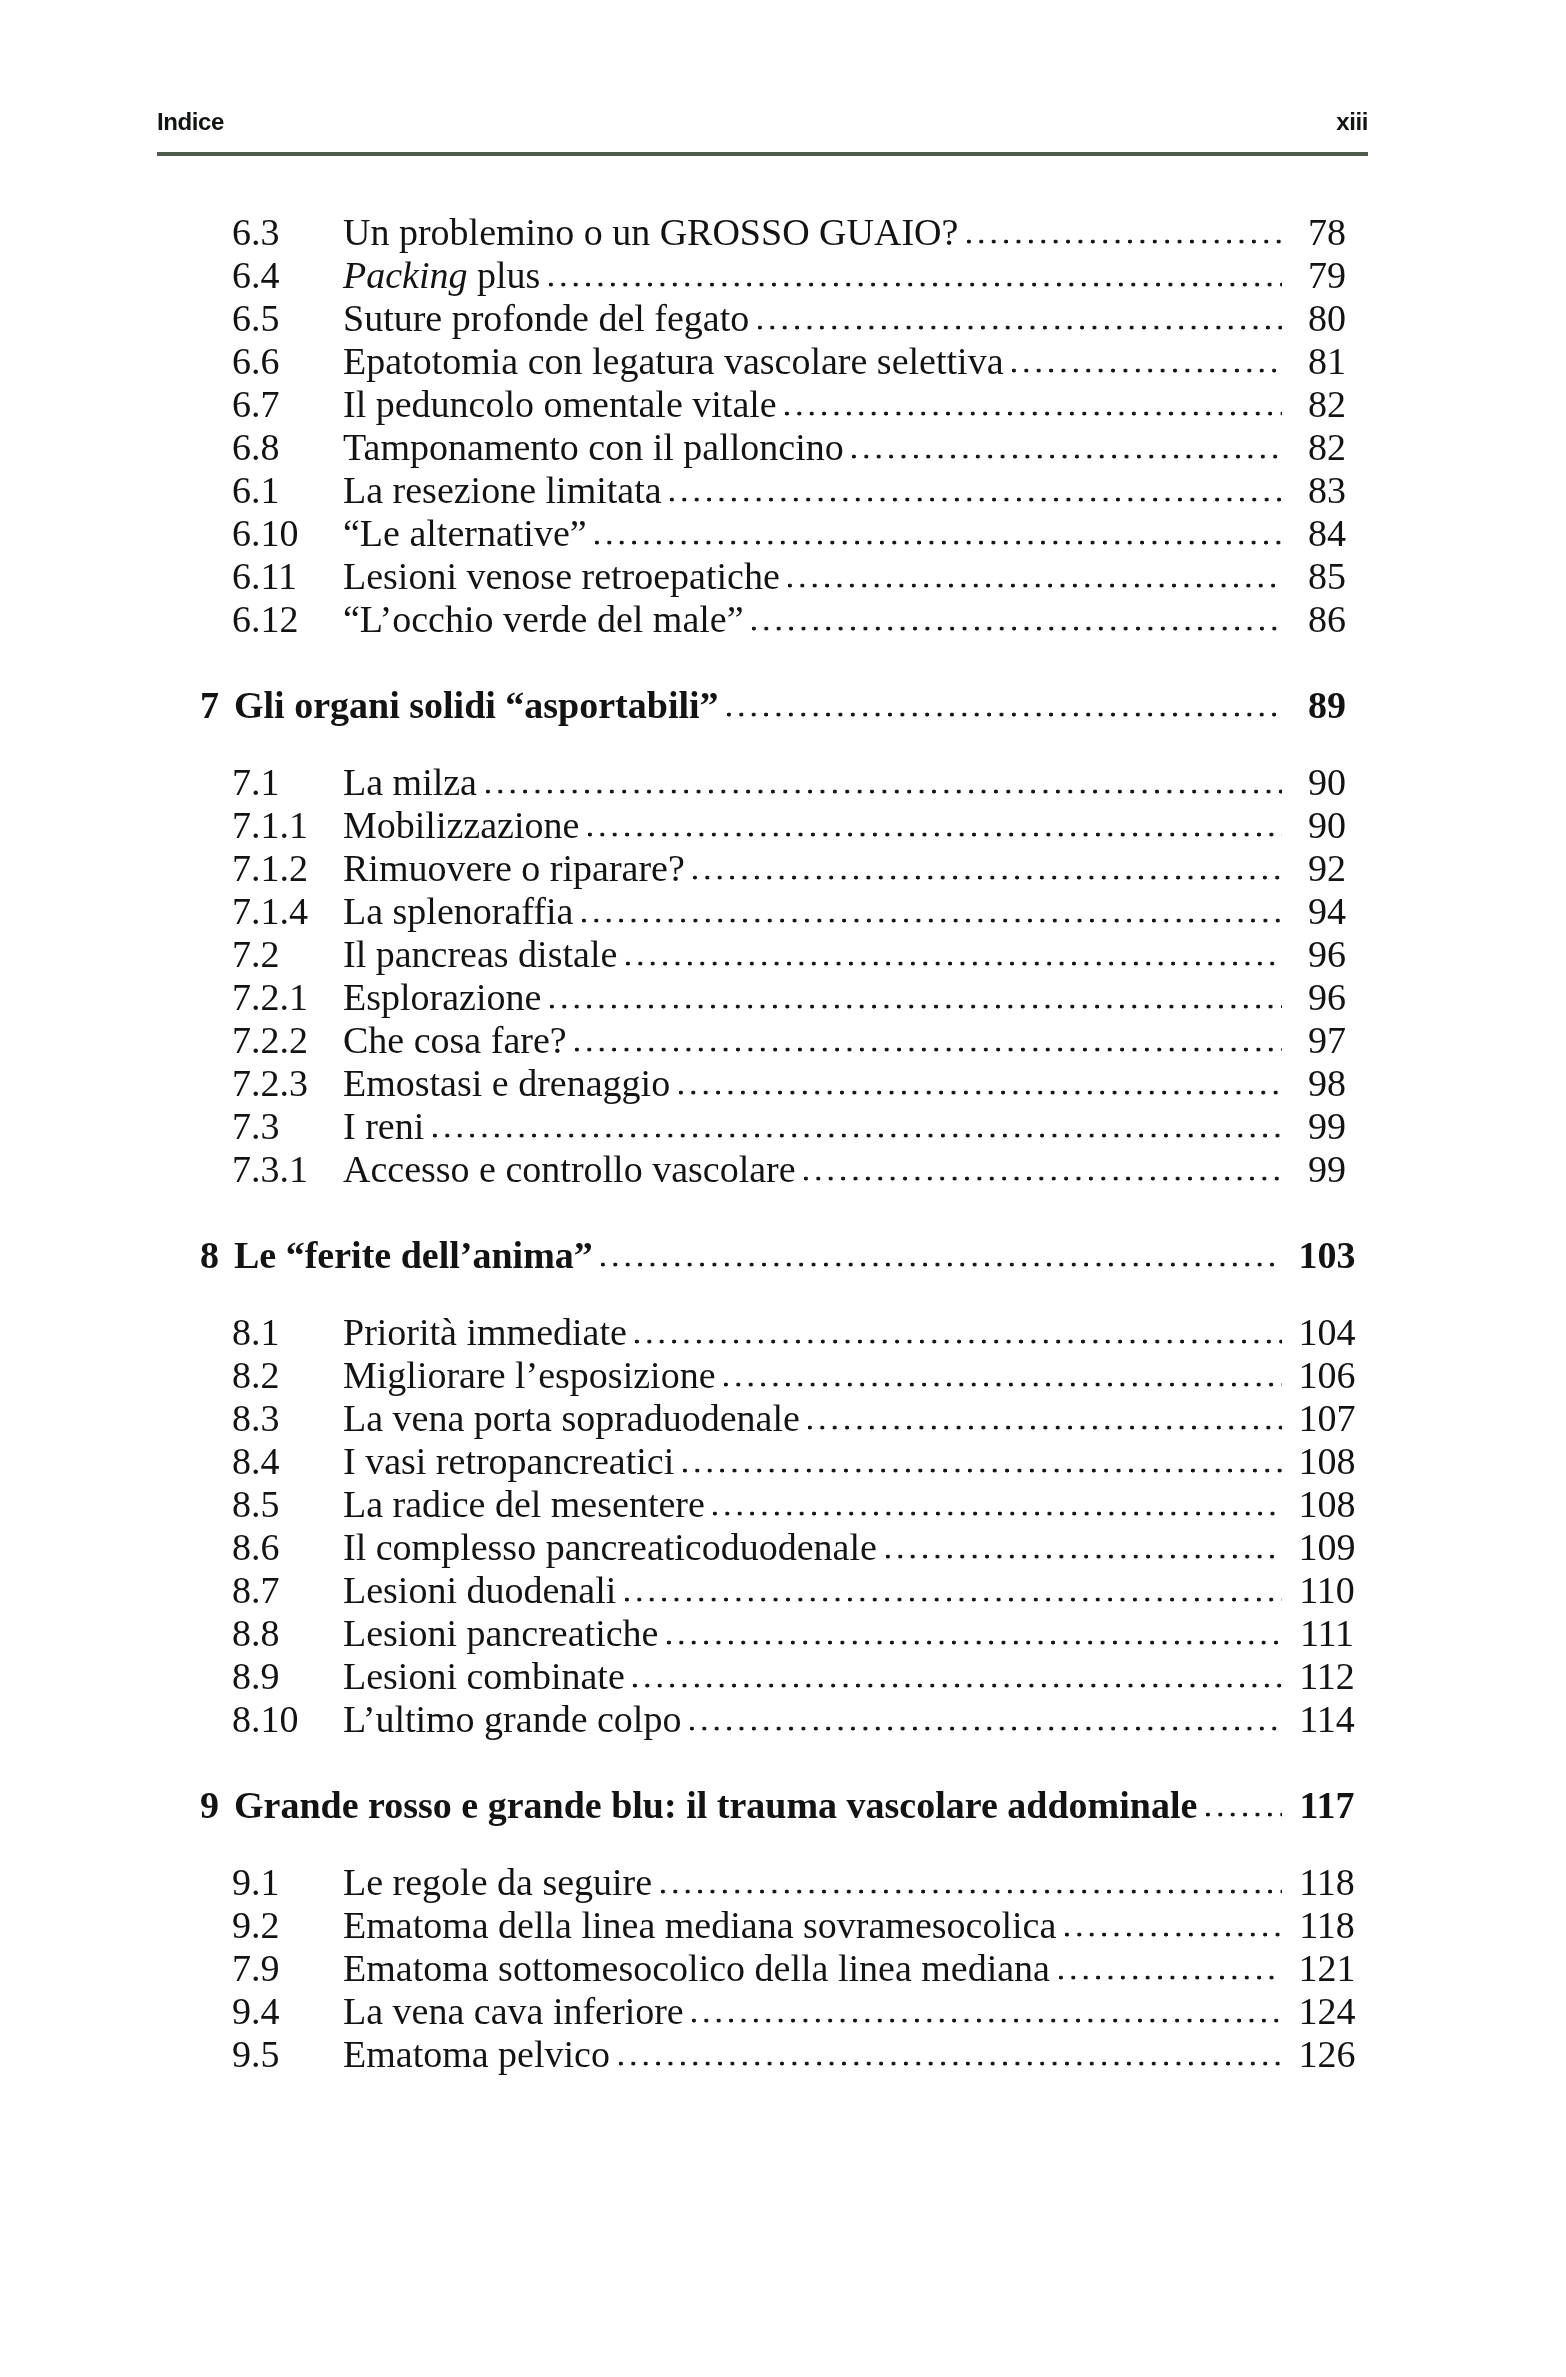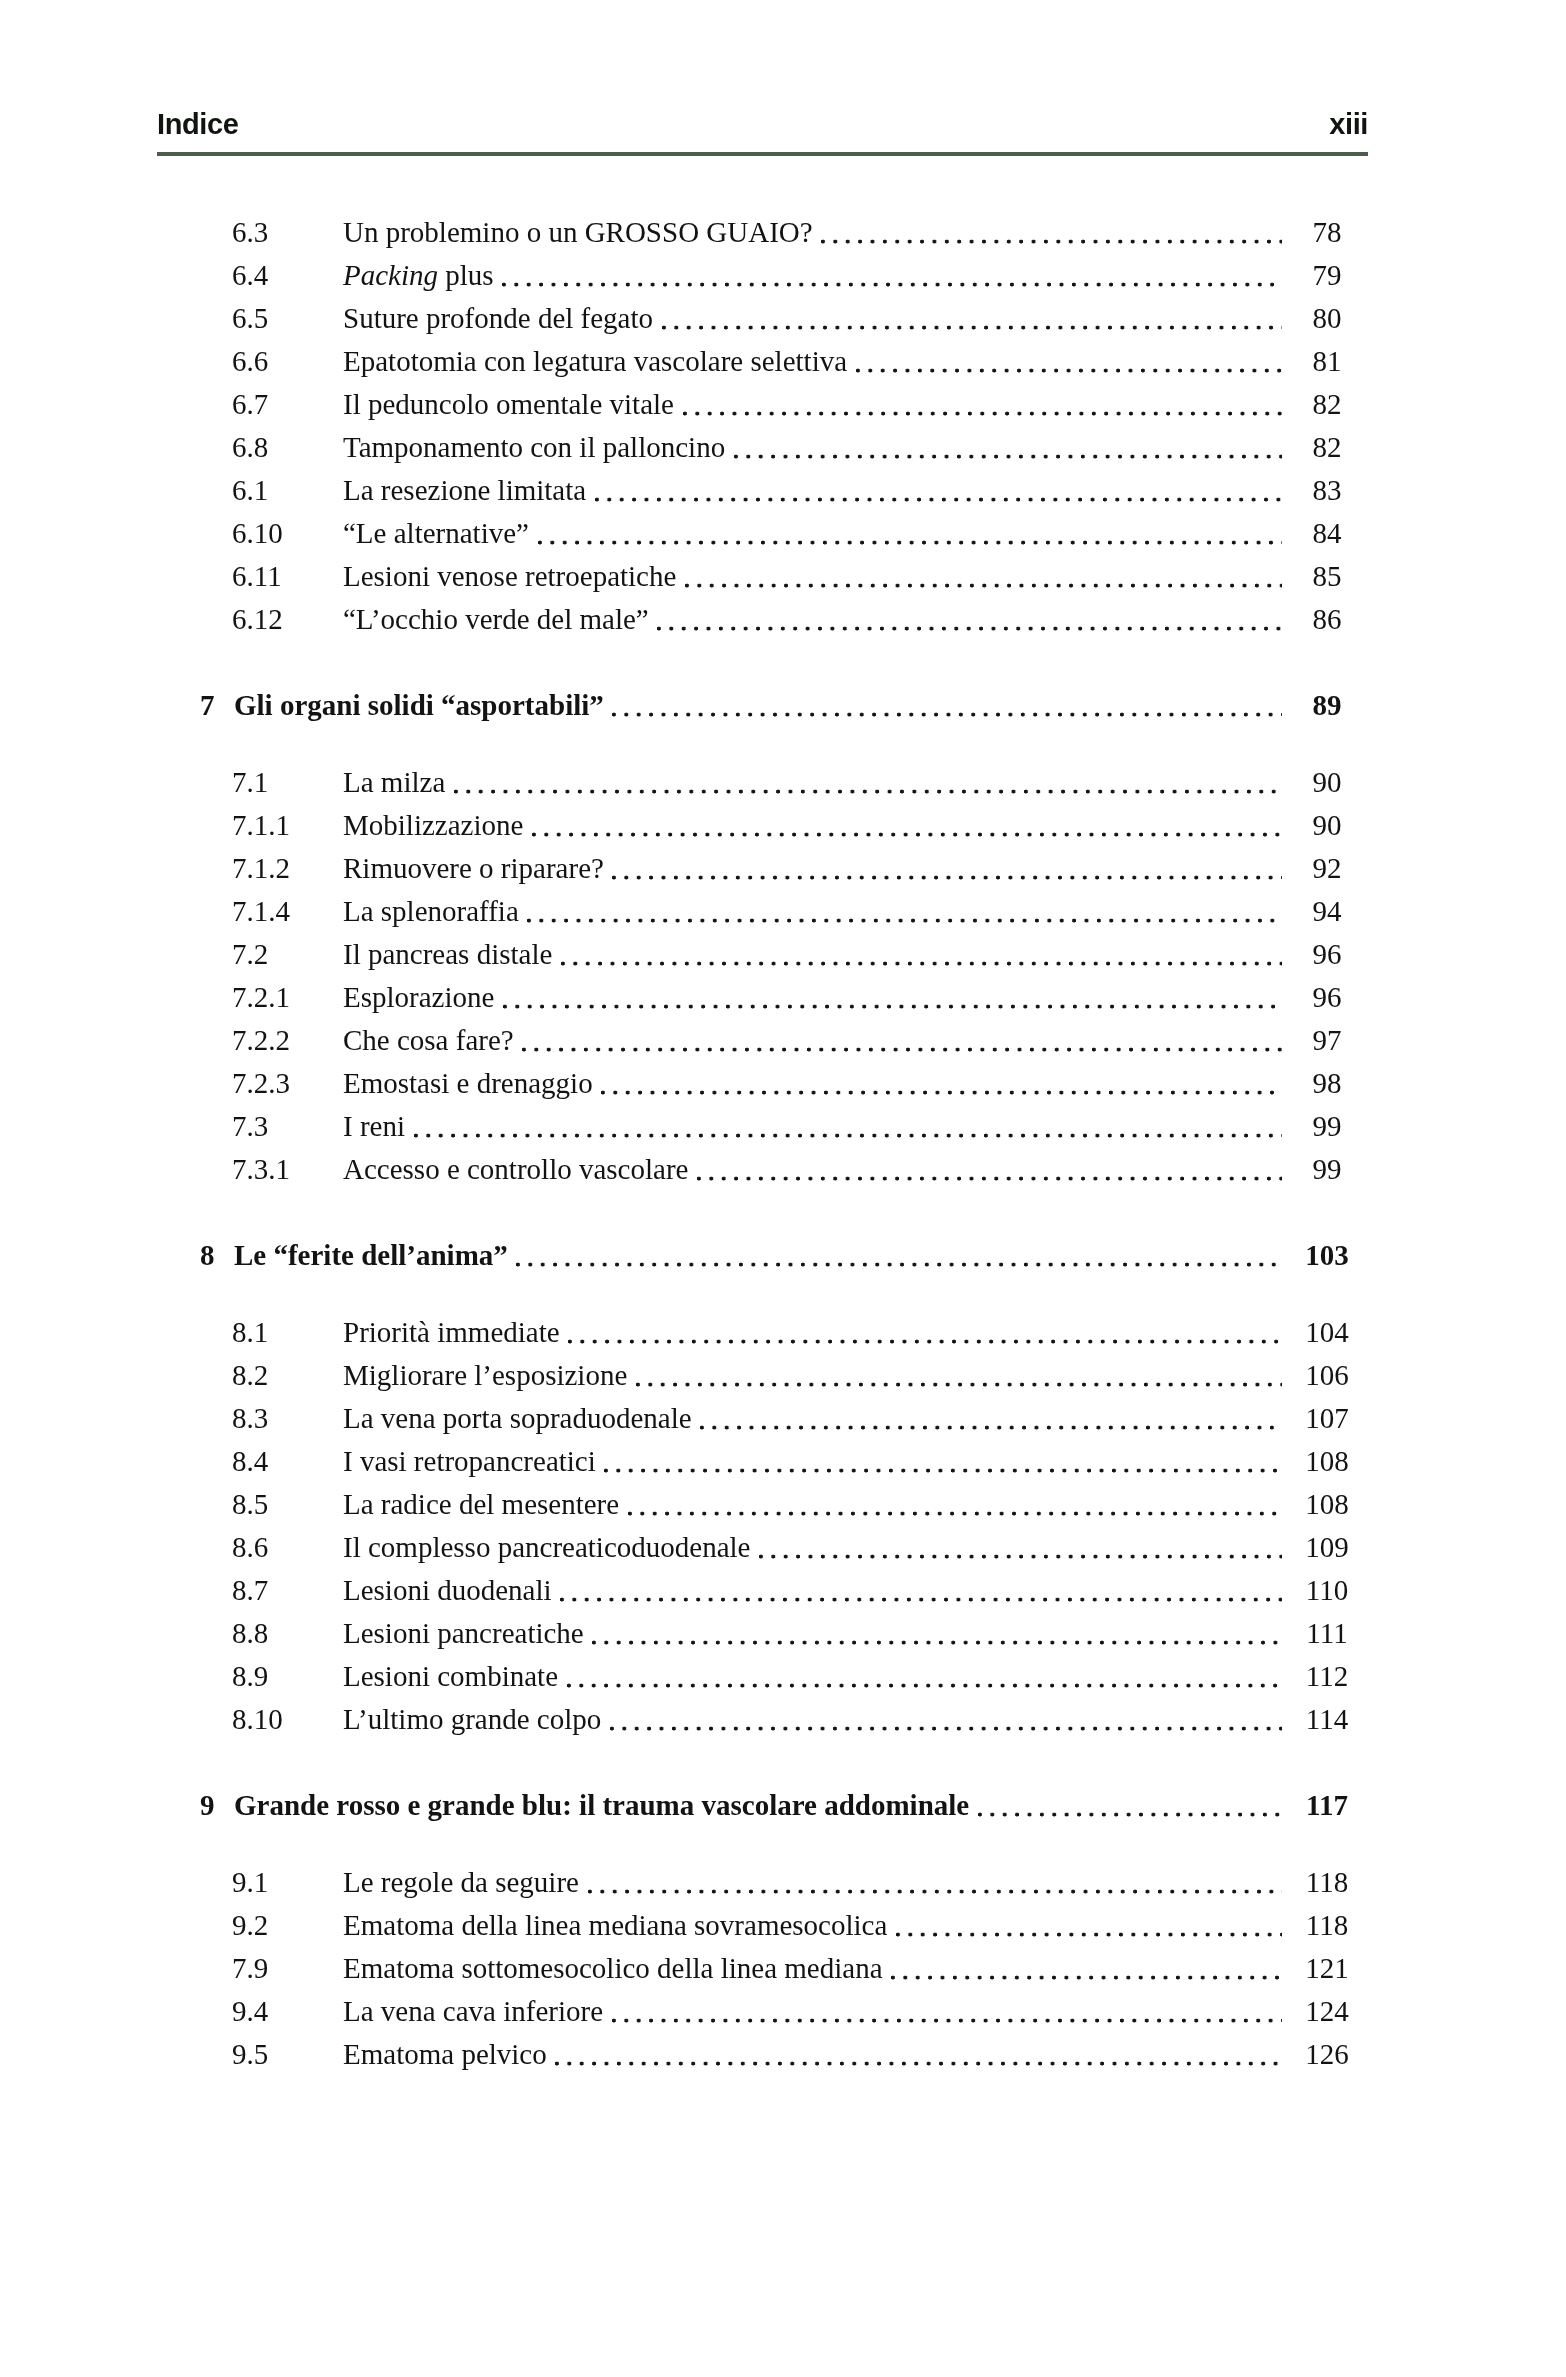--- a/index.html
+++ b/index.html
@@ -9,29 +9,29 @@
     font-family:"Liberation Serif", serif;
     color:#131313;
     position:relative;
     overflow:hidden;
   }
   .page{position:absolute;inset:0;background:#ffffff;}
   .header{
     position:absolute;left:157px;top:108px;width:1211px;
     display:flex;justify-content:space-between;align-items:baseline;
     font-family:"Liberation Sans", sans-serif;
-    font-weight:bold;font-size:29px;letter-spacing:-0.4px;color:#101510;
+    font-weight:bold;font-size:24px;letter-spacing:-0.4px;color:#101510;
   }
   .rule{
     position:absolute;left:157px;top:152px;width:1211px;height:4.3px;
     background:#4d5c4d;
   }
   .toc{
     position:absolute;left:200px;top:211px;width:1163px;
-    font-size:29px;line-height:43px;
+    font-size:38px;line-height:43px;
   }
   .row{display:flex;align-items:baseline;}
   .row .num{flex:0 0 auto;white-space:nowrap;}
   .row.section{margin-left:32px;}
   .row.section .num{width:111px;}
   .row.chapter{font-weight:bold;margin-top:43px;margin-bottom:34px;}
   .row.chapter .num{width:34px;}
   .row .title{flex:0 1 auto;white-space:nowrap;}
   .row .title em{font-style:italic;font-weight:normal;}
   .leader{

